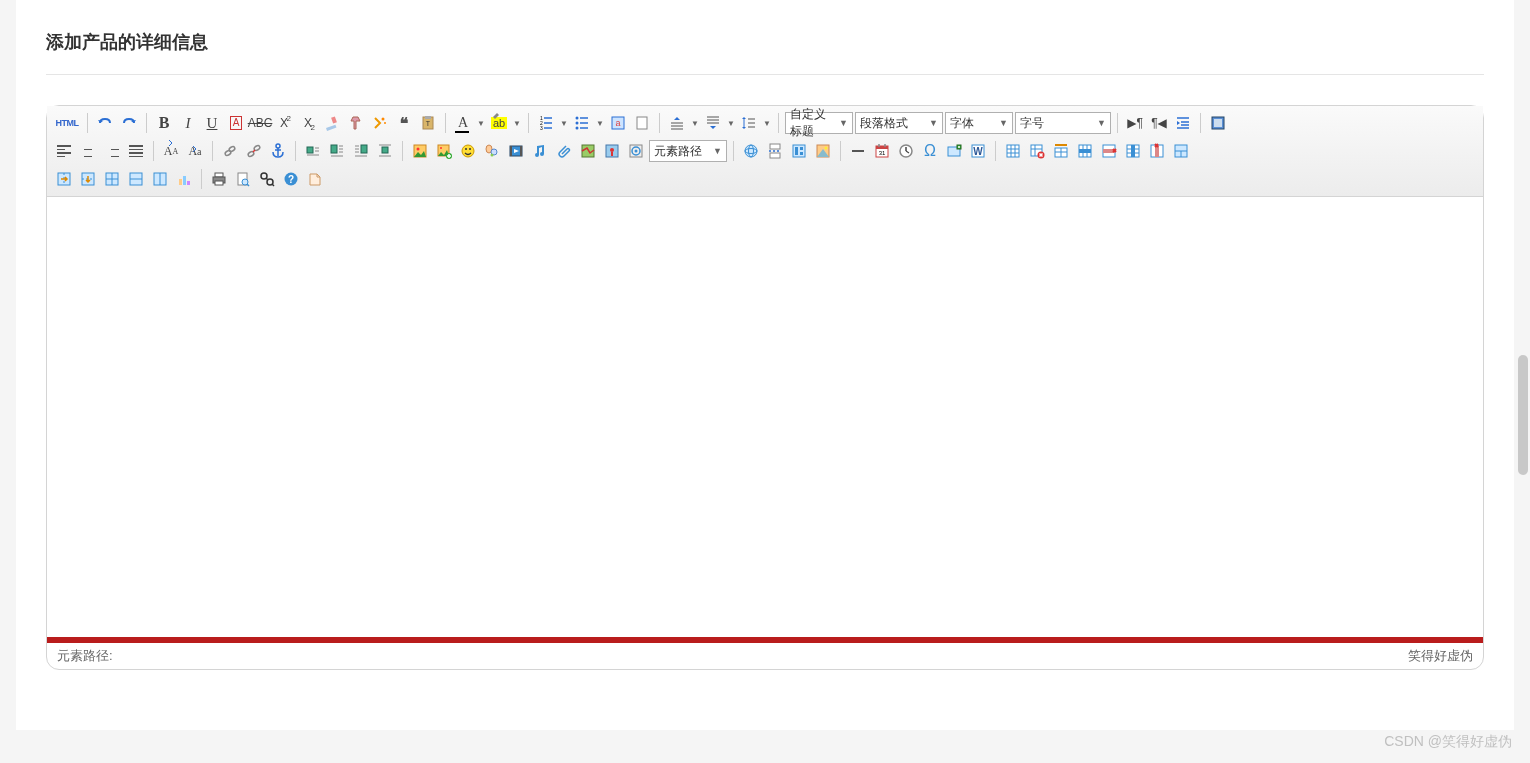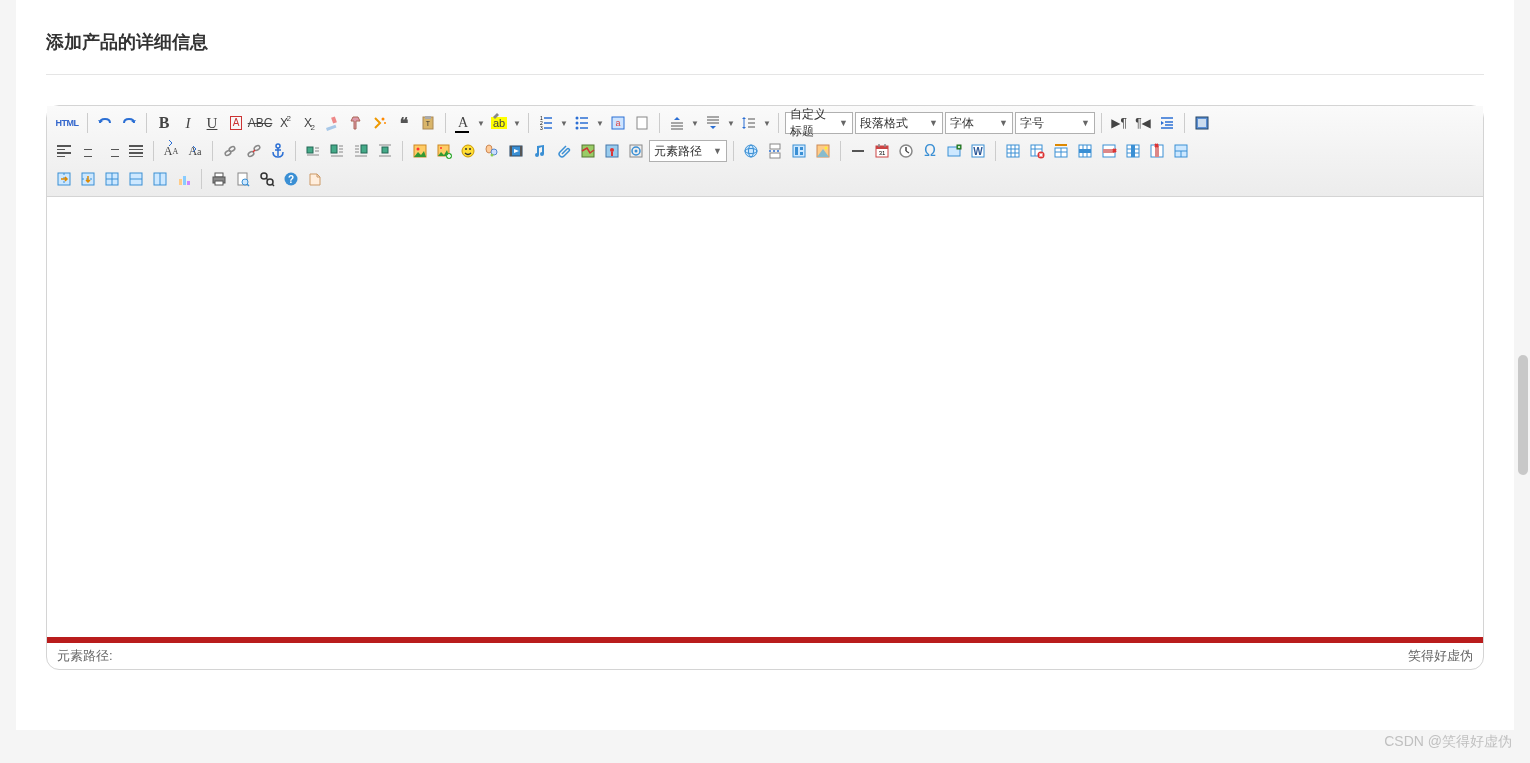--- a/index.html
+++ b/index.html
@@ -193,21 +193,21 @@
             <span class="arrow">▼</span>
           </div>
         <div class="tb-select" style="width:88px">
             <span>段落格式</span>
             <span class="arrow">▼</span>
           </div>
         <div class="tb-select" style="width:68px">
             <span>字体</span>
             <span class="arrow">▼</span>
           </div>
-        <div class="tb-select" style="width:80px">
+        <div class="tb-select" style="width:96px">
             <span>字号</span>
             <span class="arrow">▼</span>
           </div>
         <div class="tb-sep"></div>
         <div class="tb-btn">
             <span style="font-size:12px">▶¶</span>
           </div>
         <div class="tb-btn">
             <span style="font-size:12px">¶◀</span>
           </div>

